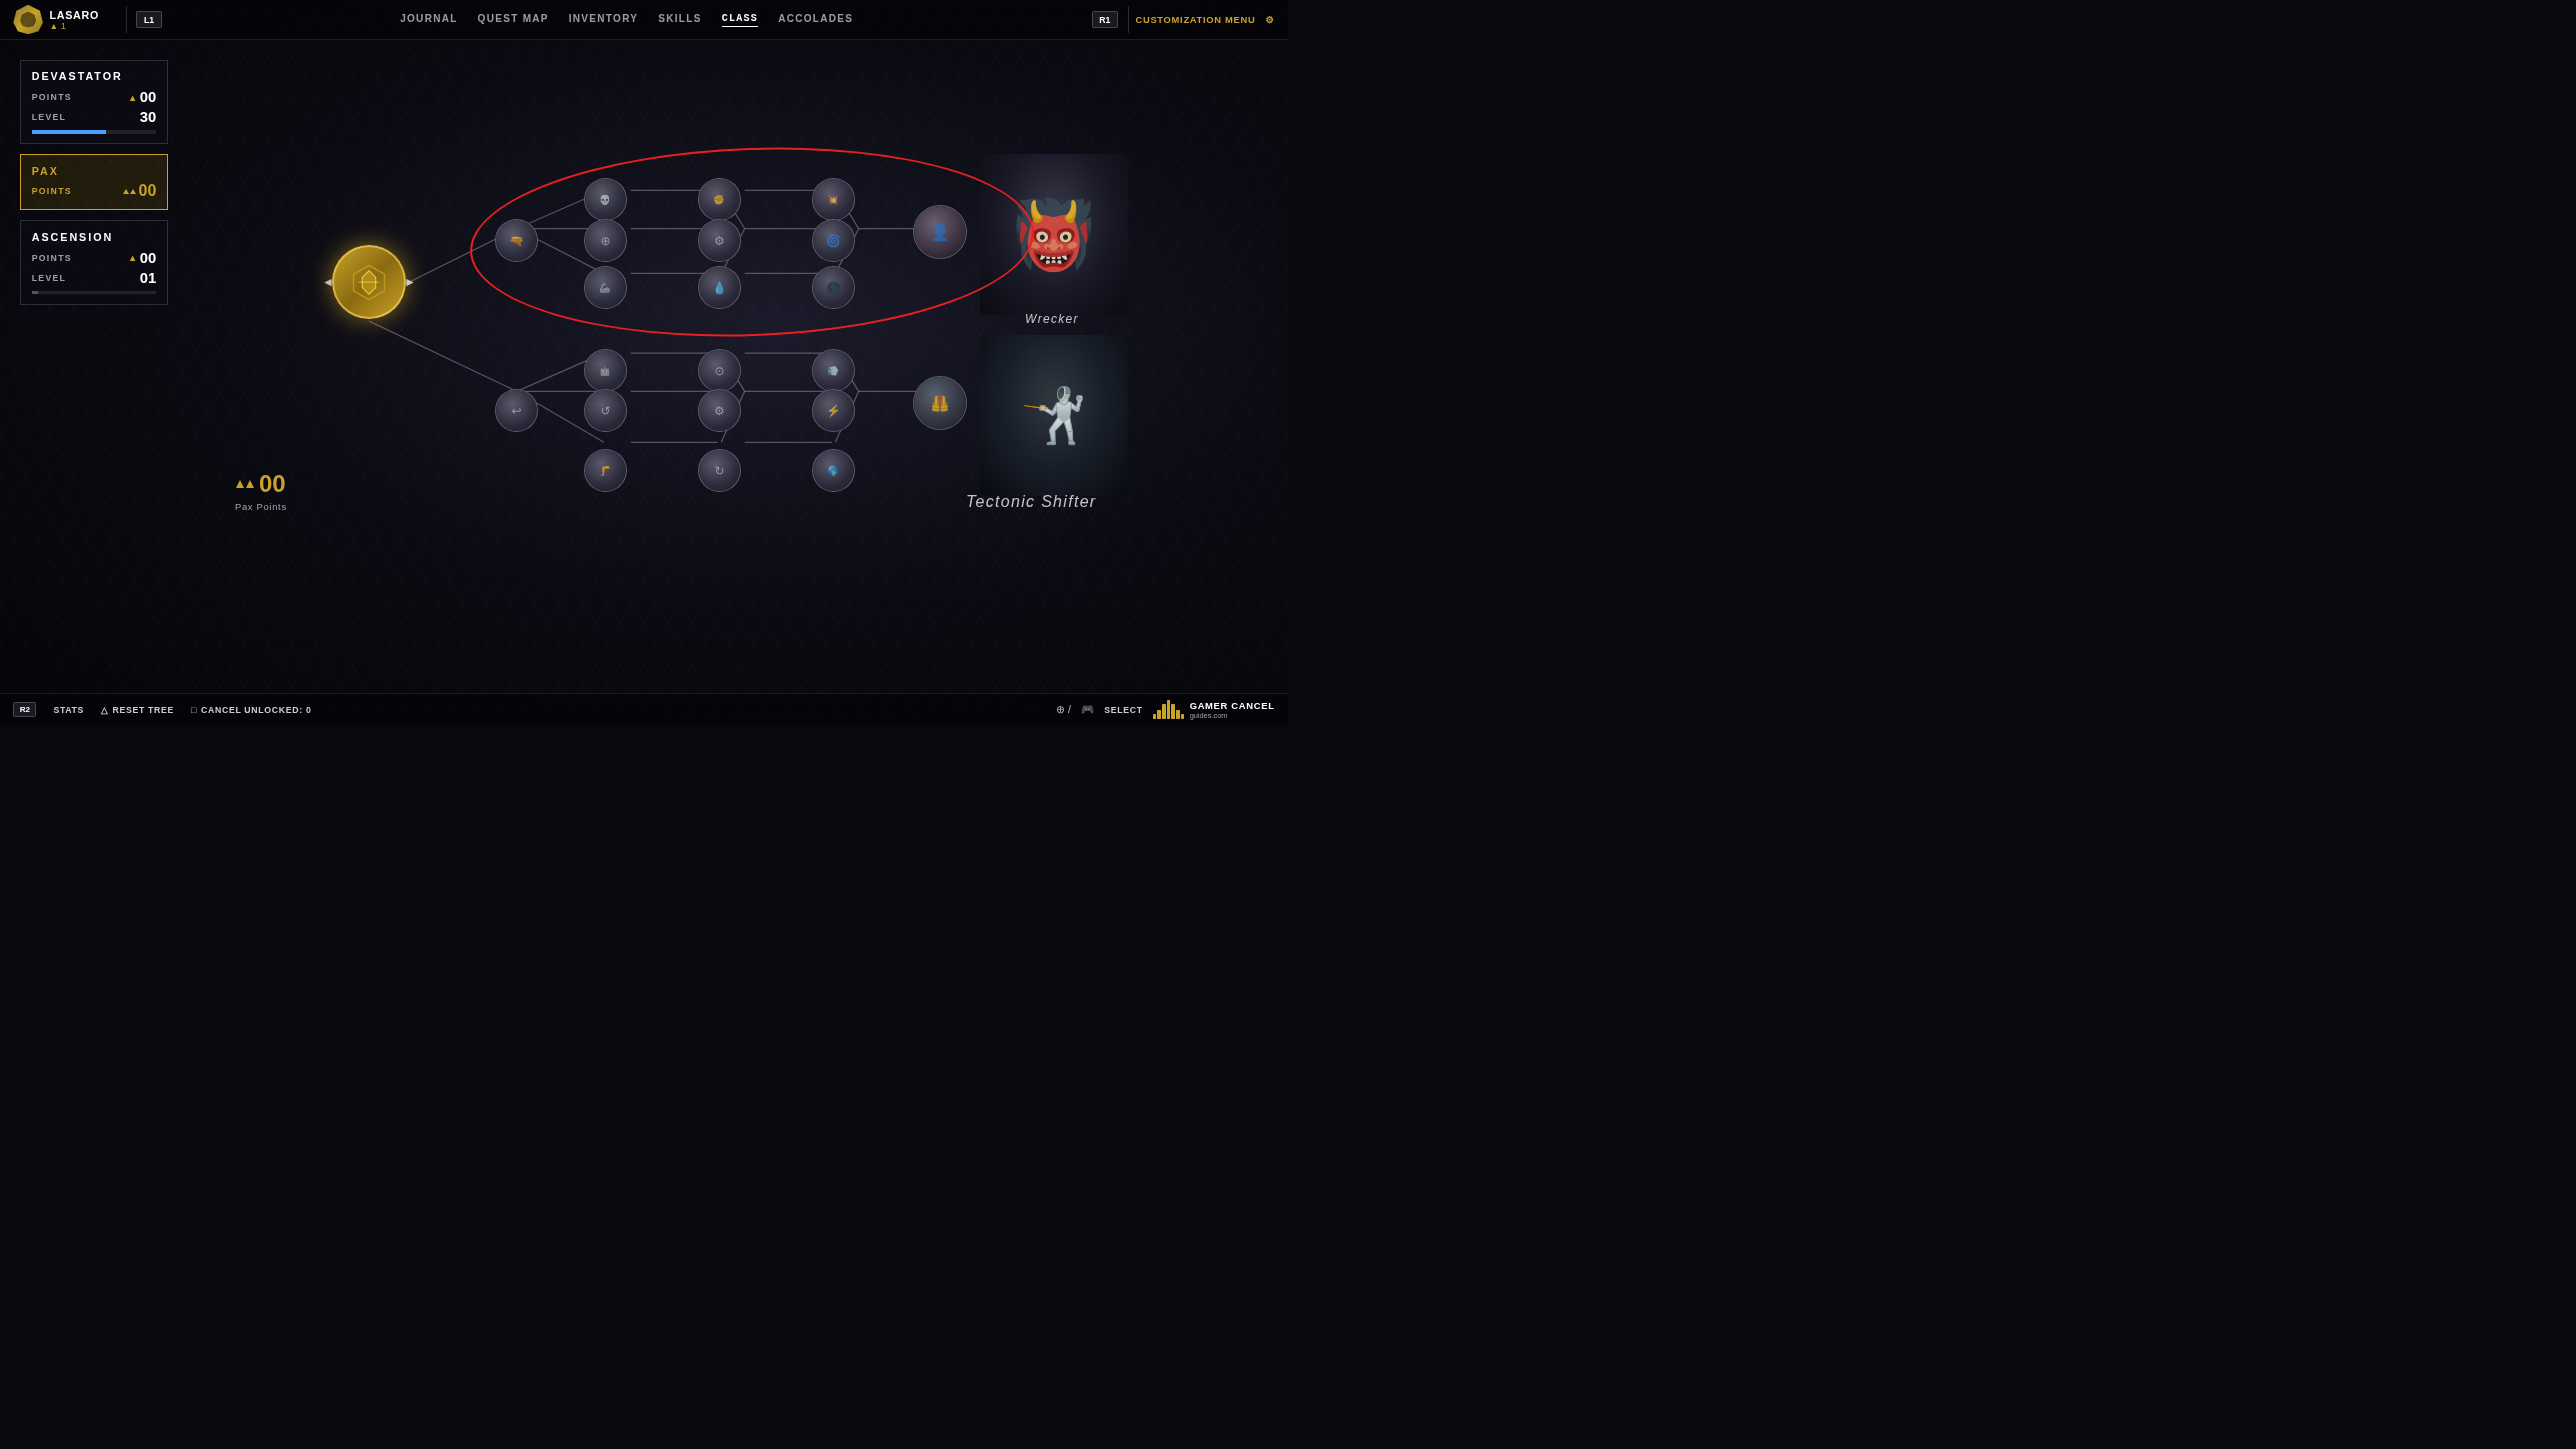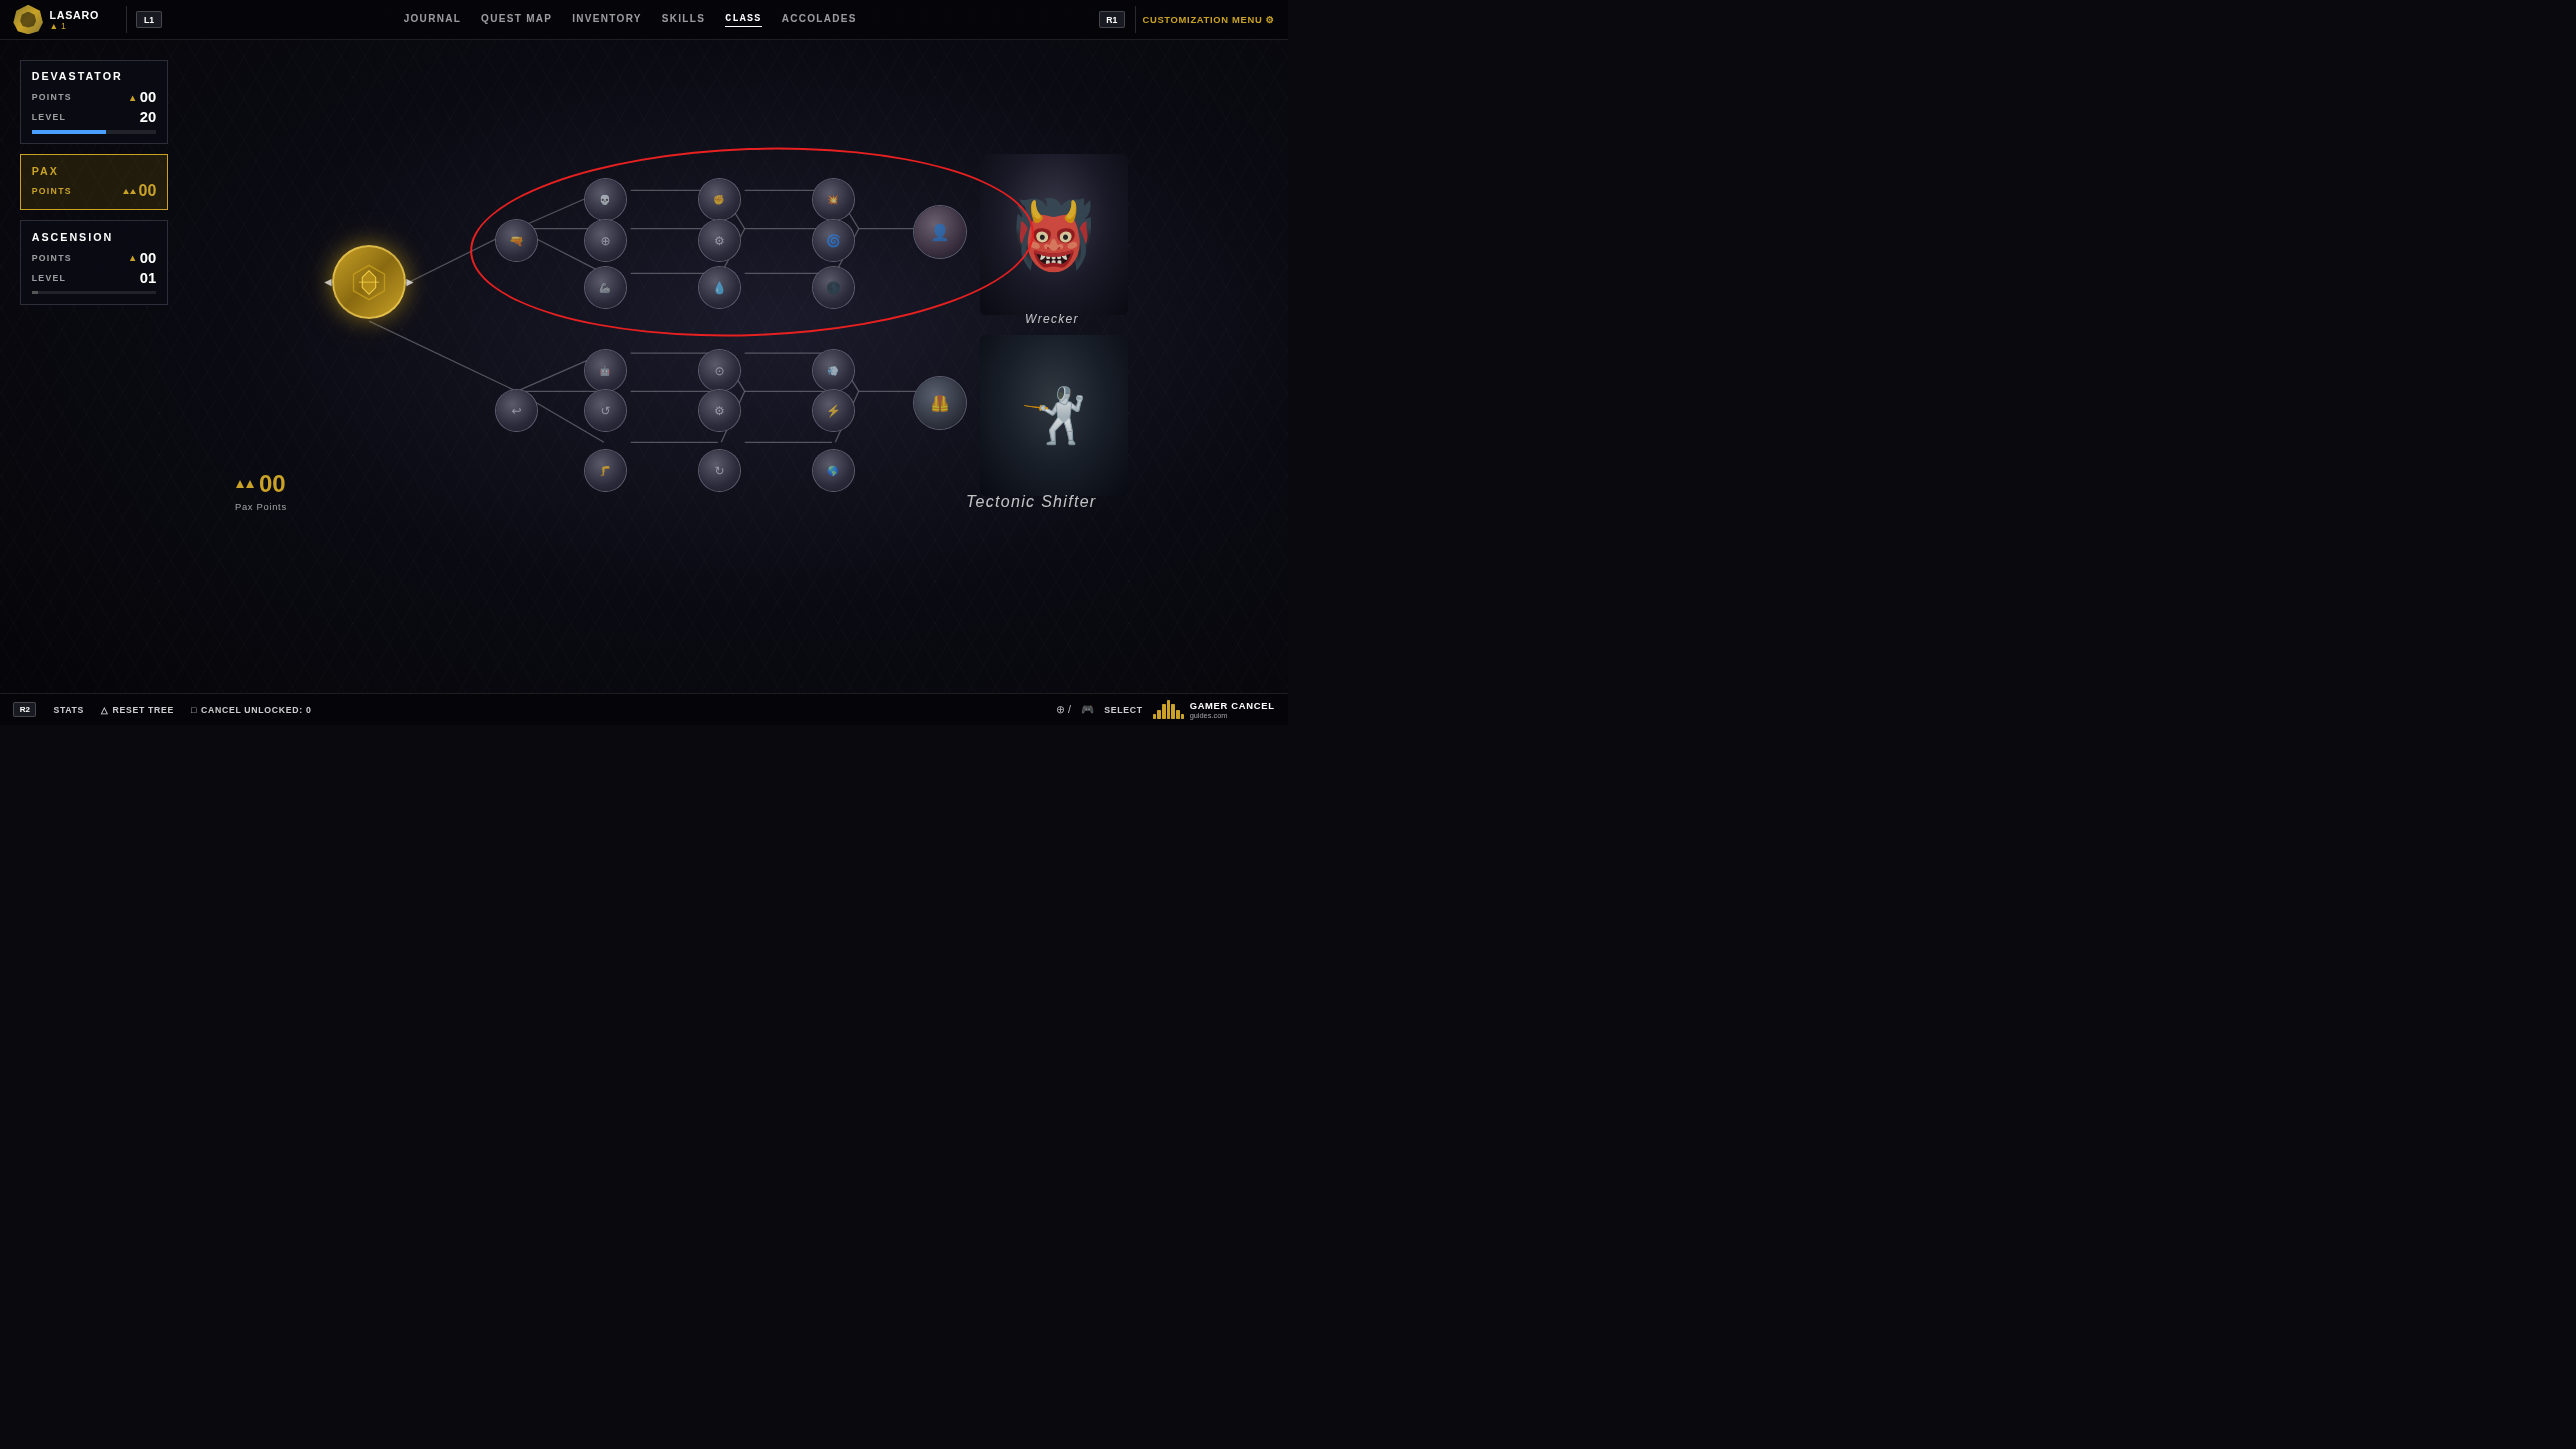--- a/index.html
+++ b/index.html
@@ -120,21 +120,21 @@
     }
 
     .customization-menu {
       color: #c9a227;
       font-size: 9.4px;
       font-weight: bold;
       letter-spacing: 0.7px;
       text-transform: uppercase;
       display: flex;
       align-items: flex-start;
-      gap: 3px;
+      gap: 10px;
     }
 
     
     .left-panel {
       position: absolute;
       left: 20px;
       top: 60px;
       width: 148px;
       z-index: 5;
       display: flex;
@@ -528,21 +528,21 @@
     <div class="stat-box-title">DEVASTATOR</div>
     <div class="stat-row">
       <span class="stat-label">POINTS</span>
       <span class="stat-value">
         <span class="arrow">▲</span>
         <span>00</span>
       </span>
     </div>
     <div class="stat-row">
       <span class="stat-label">LEVEL</span>
-      <span class="stat-value">20</span>
+      <span class="stat-value">30</span>
     </div>
     <div class="progress-bar">
       <div class="progress-fill"></div>
     </div>
   </div>
 
   <div class="pax-box">
     <div class="pax-title">PAX</div>
     <div class="pax-points-row">
       <span class="pax-label">POINTS</span>

